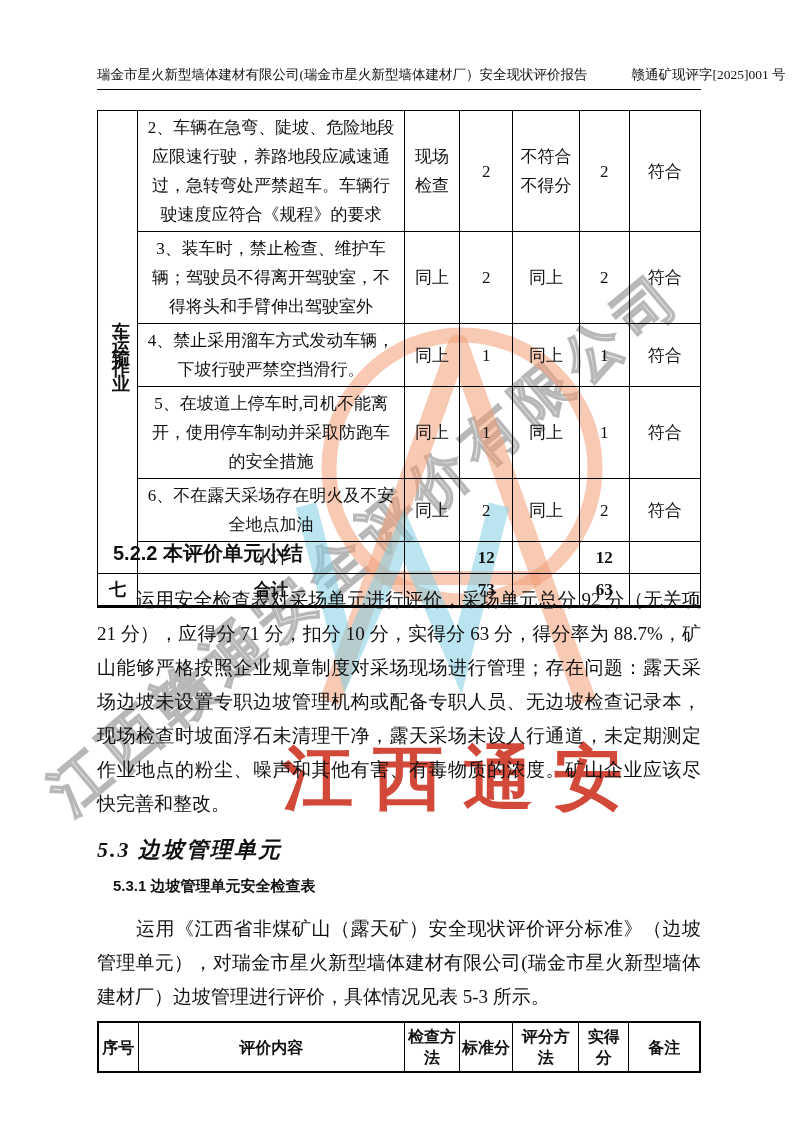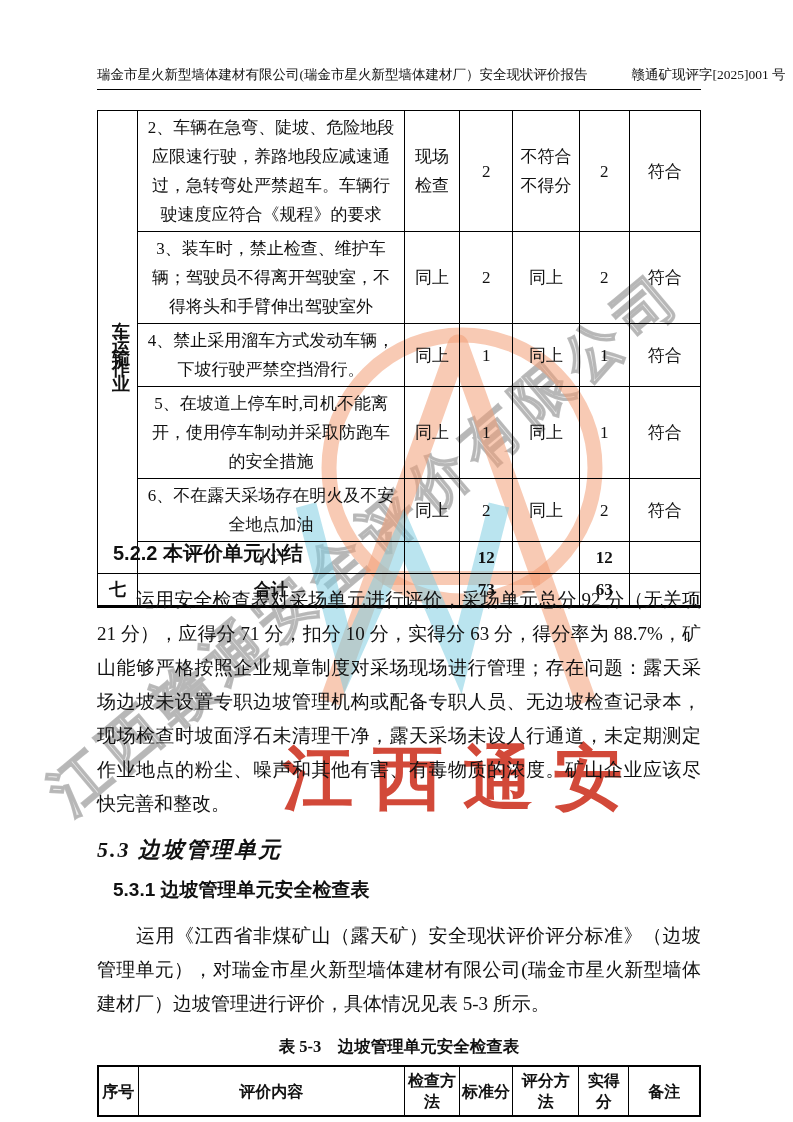--- a/index.html
+++ b/index.html
@@ -170,24 +170,23 @@
         <td></td>
       </tr>
     </tbody>
       </table>
 
     <div class="flow">
       <h3 class="h-sans">5.2.2 本评价单元小结</h3>
       <p class="para">运用安全检查表对采场单元进行评价，采场单元总分 92 分（无关项 21 分），应得分 71 分，扣分 10 分，实得分 63 分，得分率为 88.7%，矿山能够严格按照企业规章制度对采场现场进行管理；存在问题：露天采场边坡未设置专职边坡管理机构或配备专职人员、无边坡检查记录本，现场检查时坡面浮石未清理干净，露天采场未设人行通道，未定期测定作业地点的粉尘、噪声和其他有害、有毒物质的浓度。矿山企业应该尽快完善和整改。</p>
 
       <h2 class="h-kai">5.3 边坡管理单元</h2>
-      <h3 class="h-sans" style="margin-top:12px;font-size:19px;">5.3.1 边坡管理单元安全检查表</h3>
+      <h3 class="h-sans" style="margin-top:12px;font-size:15px;">5.3.1 边坡管理单元安全检查表</h3>
       <p class="para">运用《江西省非煤矿山（露天矿）安全现状评价评分标准》（边坡管理单元），对瑞金市星火新型墙体建材有限公司(瑞金市星火新型墙体建材厂）边坡管理进行评价，具体情况见表 5-3 所示。</p>
 
-      <p class="caption">表 5-3　边坡管理单元安全检查表</p>
 
       <table class="bottable">
         <colgroup>
           <col style="width:40px">
             <col style="width:266px">
             <col style="width:55px">
           <col style="width:53px">
             <col style="width:66px">
             <col style="width:50px">
           <col style="width:71px">

